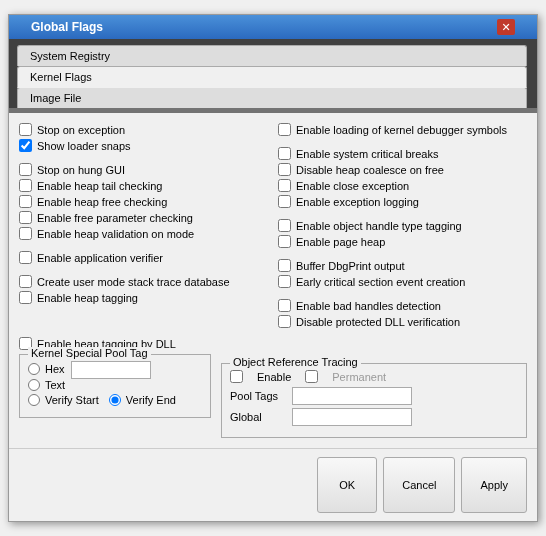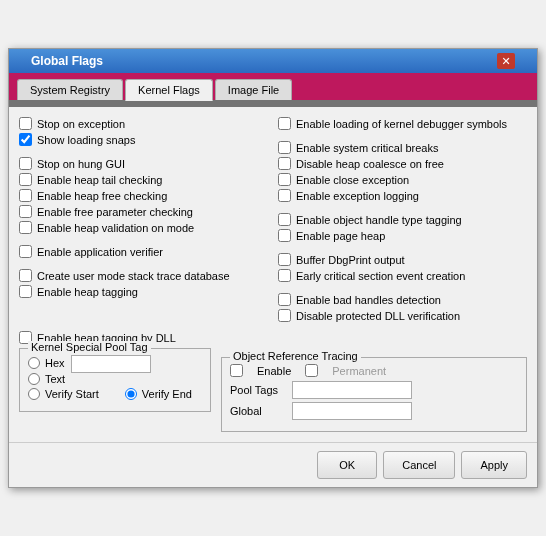--- a/index.html
+++ b/index.html
@@ -38,23 +38,24 @@
       height: 16px;
       font-size: 11px;
       cursor: pointer;
       display: flex;
       align-items: center;
       justify-content: center;
       border-radius: 2px;
     }
     .tab-bar {
       display: flex;
-      background: #be185d;
+      background: #404040;
       padding: 6px 8px 0 8px;
-      border-bottom: 7px solid #737373;
+      border-bottom: 5px solid #737373;
+      flex-direction: column;
     }
     .tab {
       padding: 4px 12px;
       background: #ddd;
       border: 1px solid #aaa;
       border-bottom: none;
       cursor: pointer;
       font-size: 11px;
       margin-right: 2px;
       border-radius: 3px 3px 0 0;
@@ -134,21 +135,21 @@
     }
     .bottom-bar {
       display: flex;
       justify-content: flex-end;
       padding: 8px 10px;
       gap: 6px;
       border-top: 1px solid #ccc;
       background: #f0f0f0;
     }
     .btn {
-      padding: 7px 18px;
+      padding: 21px 18px;
       border: 1px solid #aaa;
       background: linear-gradient(to bottom, #f8f8f8, #e0e0e0);
       cursor: pointer;
       font-size: 11px;
       border-radius: 3px;
       min-width: 60px;
     }
     .group-row {
       display: flex;
       align-items: center;
@@ -191,21 +192,21 @@
   <div class="content">
     <div class="two-col">
 
       <div class="col">
         <div class="checkbox-item">
           <input type="checkbox" style="">
           <label>Stop on exception</label>
         </div>
         <div class="checkbox-item">
           <input type="checkbox" checked="" style="">
-          <label>Show loading snaps</label>
+          <label>Show loader snaps</label>
         </div>
         <div class="section-gap"></div>
         <div class="checkbox-item">
           <input type="checkbox" style="">
           <label>Stop on hung GUI</label>
         </div>
         <div class="checkbox-item">
           <input type="checkbox" style="">
           <label>Enable heap tail checking</label>
         </div>
@@ -306,21 +307,21 @@
           </div>
           <div class="radio-item">
             <input type="radio" name="pool_type" style="">
             <label>Text</label>
           </div>
           <div class="radio-row">
             <div class="radio-item">
               <input type="radio" name="pool_type" style="">
               <label>Verify Start</label>
             </div>
-            <div class="radio-item" style="margin-left:20px;justify-content:space-between;">
+            <div class="radio-item" style="margin-left:4px;justify-content:space-between;">
               <input type="radio" name="pool_type" checked="" style="">
               <label>Verify End</label>
             </div>
           </div>
         </div>
       </div>
 
       <div class="lower-right">
         <div style="height:22px;"></div>
         <div class="group-box">

